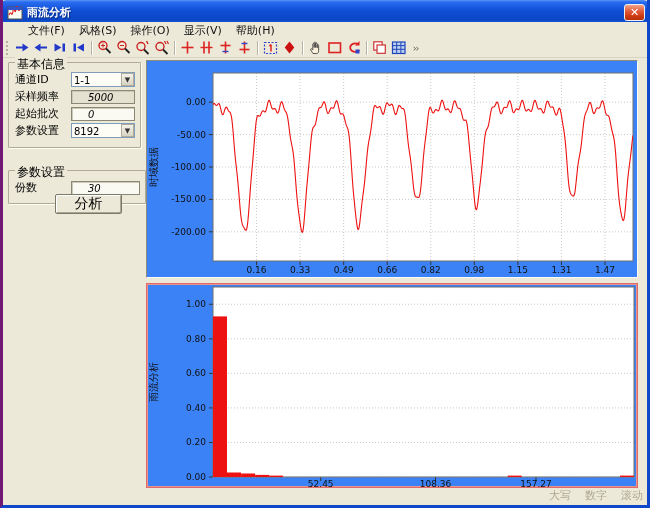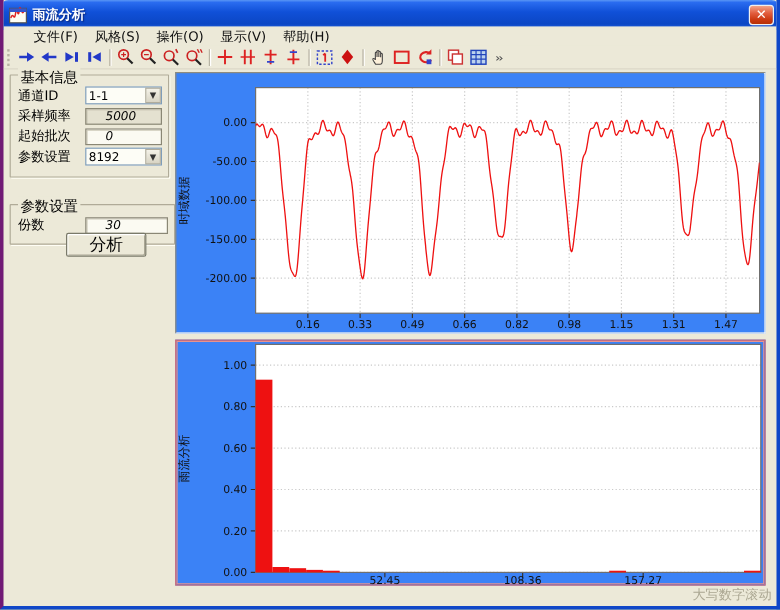--- a/index.html
+++ b/index.html
@@ -49,21 +49,21 @@
     border:1px solid #7a7a6a;border-radius:2px;font-size:14px;color:#000;
     box-shadow:inset 1px 1px 0 #ffffff,inset -1px -1px 0 #a9a694;display:flex;align-items:center;justify-content:center;}
   
   .chart-panel{position:absolute;background:#3b82f6;}
   .cp1{left:143px;top:2px;width:492px;height:218px;
     border:1px solid;border-color:#8e8b7e #fdfcf4 #fdfcf4 #8e8b7e;}
   .cp2{left:143px;top:225px;width:492px;height:205px;border:1px solid #e06a6a;
     box-shadow:0 0 0 1px #e8938e inset;}
   .chart-panel svg{position:absolute;left:0;top:0;}
   
-  .statusbar{position:absolute;right:4px;bottom:2px;display:flex;font-size:11px;color:#aba792;}
+  .statusbar{position:absolute;right:4px;bottom:2px;display:flex;gap:14px;font-size:11px;color:#aba792;}
 </style>
 </head>
 <body>
 
 <div class="window">
 
   <div class="titlebar">
     <svg class="title-icon" viewBox="0 0 16 16">
       <rect x="1" y="2" width="14" height="12" fill="#fdfdf2" stroke="#555"></rect>
       <path d="M2 10c2-6 3 4 4-4s2 6 3-2 2 6 4 0" fill="none" stroke="#dd2222" stroke-width="1.2"></path>

